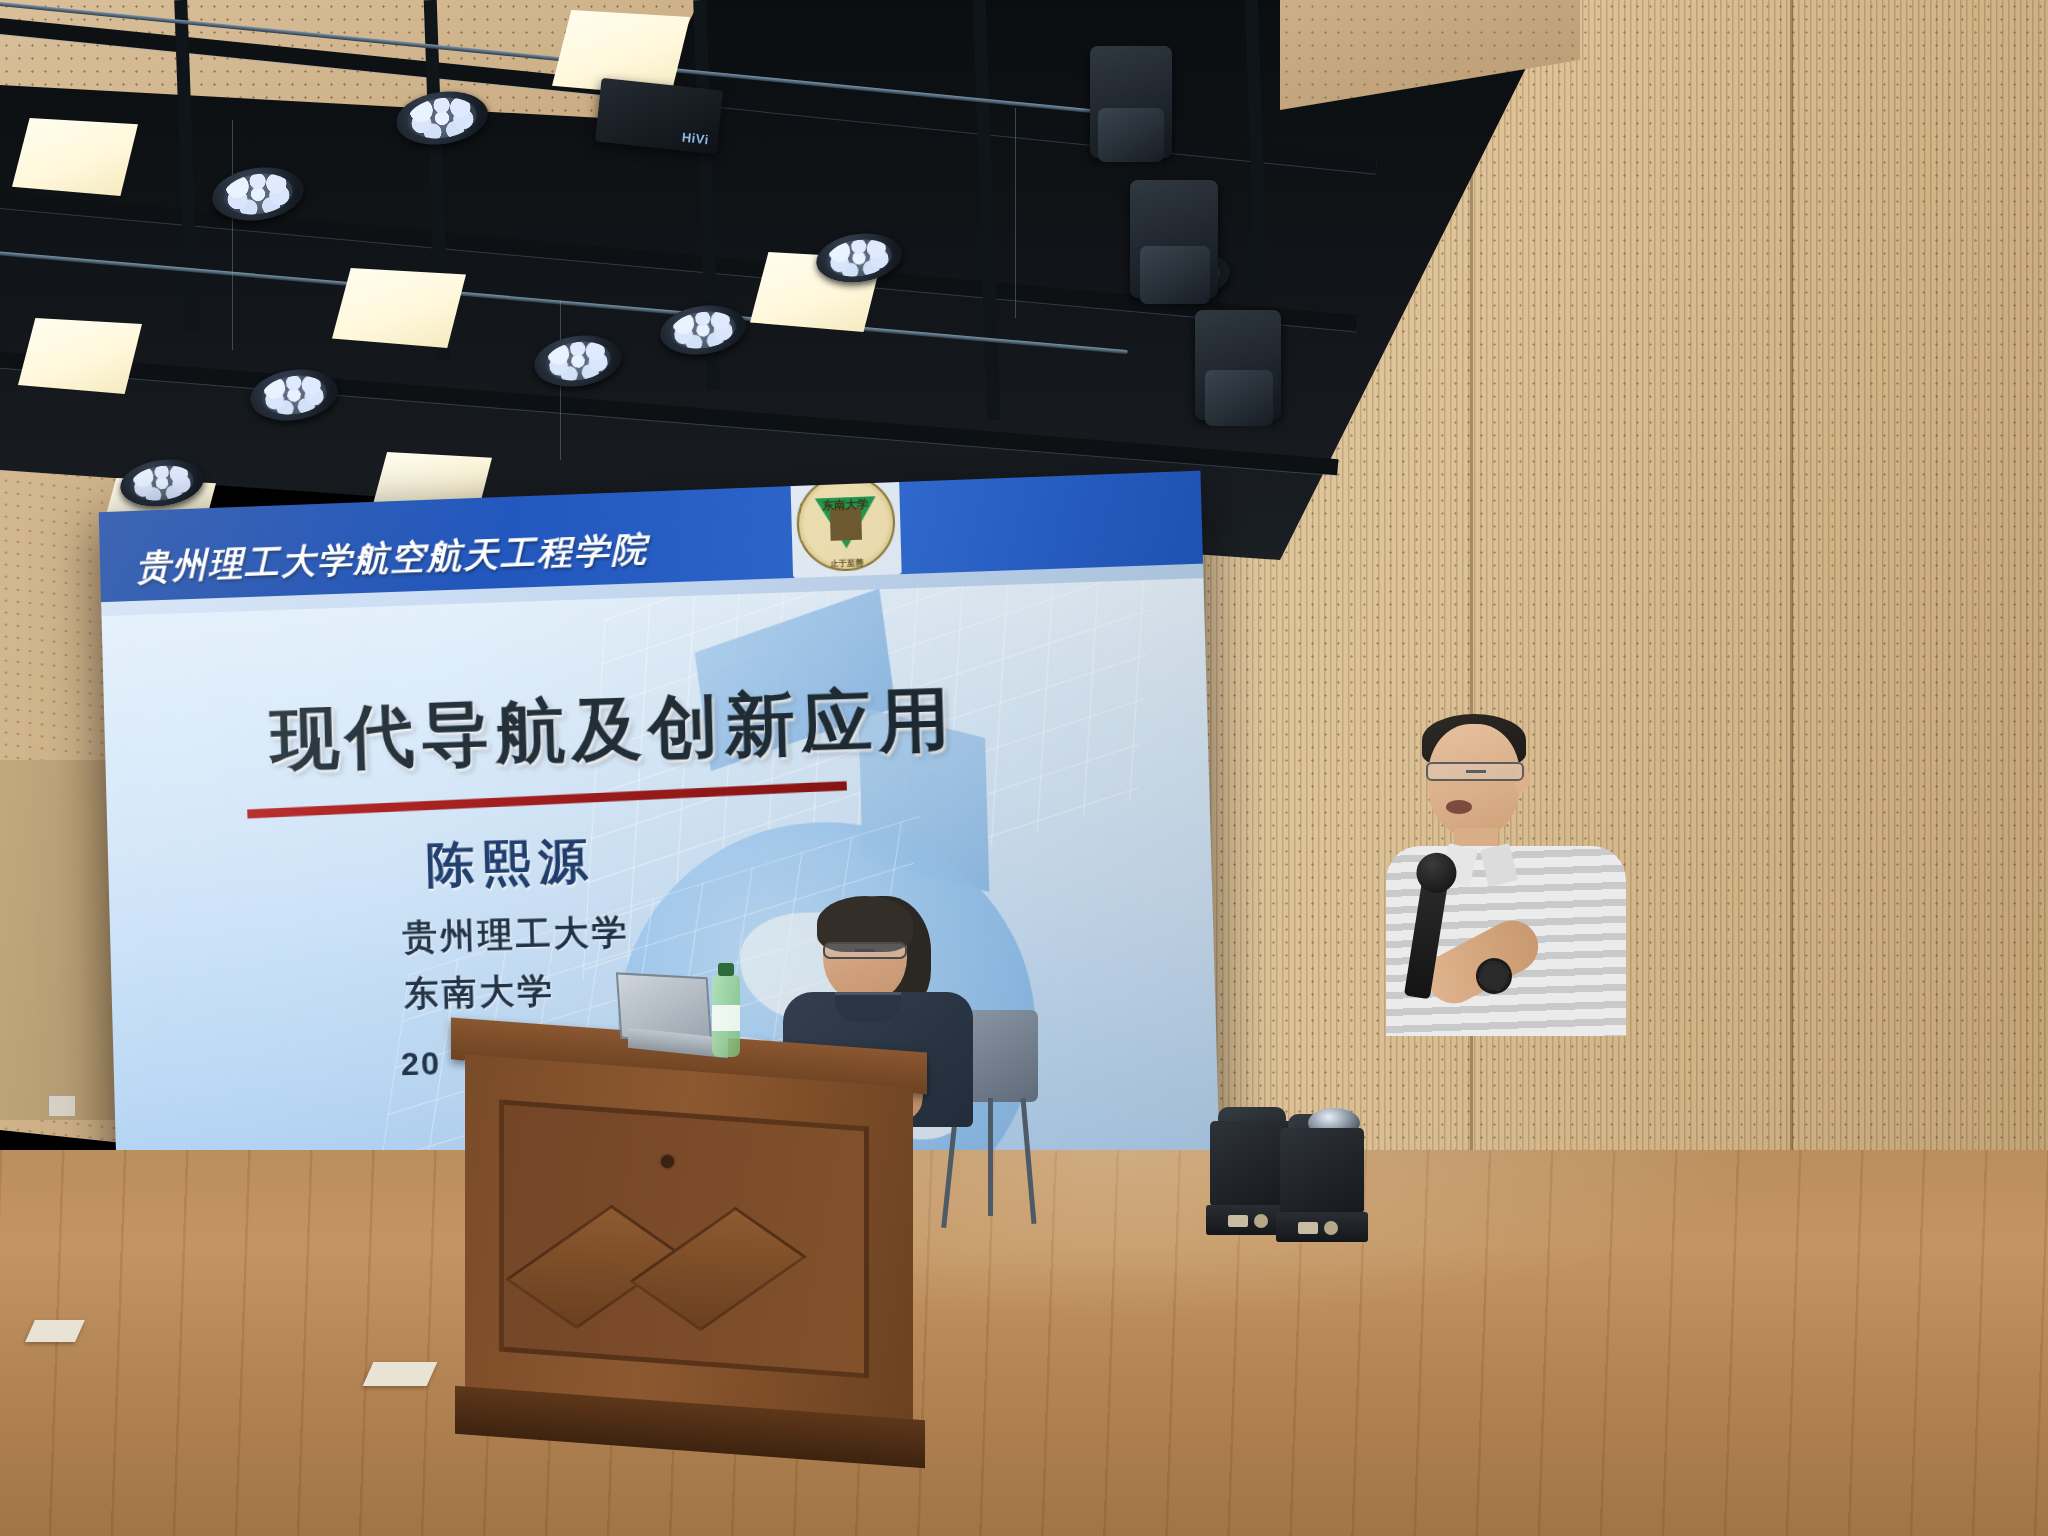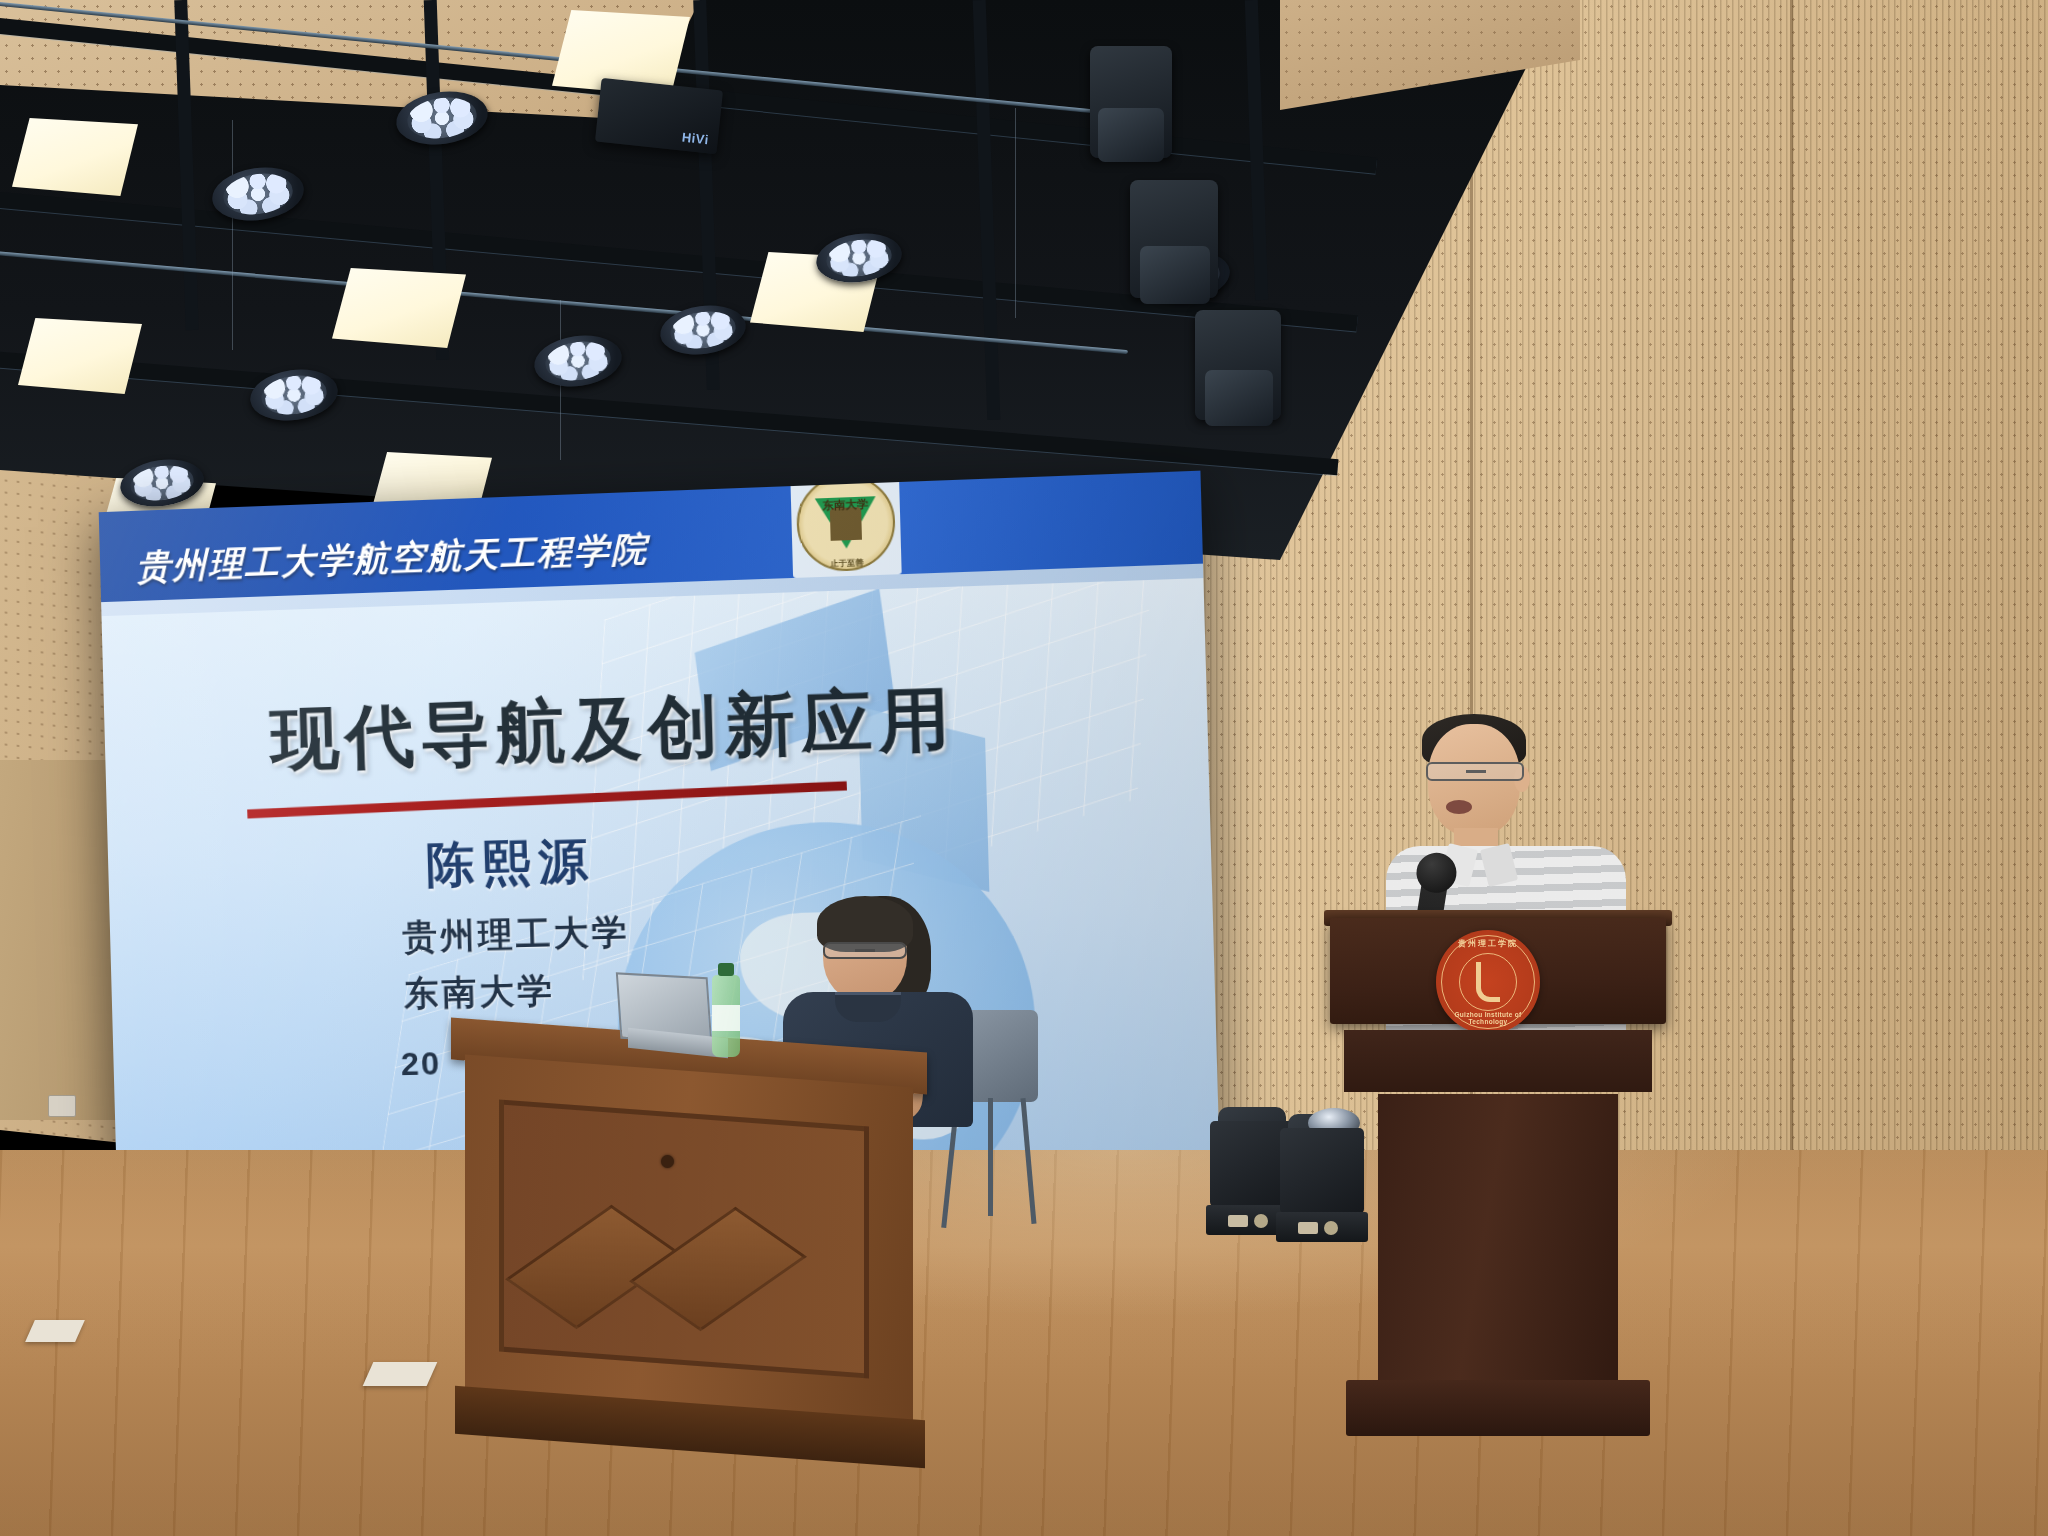--- a/index.html
+++ b/index.html
@@ -739,34 +739,20 @@
     <div class="shirt"></div>
     <div class="collarL"></div>
     <div class="collarR"></div>
     <div class="forearm"></div>
     <div class="watch"></div>
   </div>
   <div class="mic">
       <div class="ball"></div>
     </div>
 
-  <div class="podium">
-    <div class="lip"></div>
-    <div class="desk"></div>
-    <div class="podium-logo">
-      <div class="r1"></div>
-      <div class="cn">贵州理工学院</div>
-      <div class="r2"></div>
-      <div class="mark"></div>
-      <div class="en">Guizhou Institute of Technology</div>
-    </div>
-    <div class="mid"></div>
-    <div class="column"></div>
-    <div class="foot"></div>
-  </div>
 
   <div class="mover" style="left:1206px; top:1095px;">
     <div class="head"></div>
       <div class="slot"></div>
       <div class="warm"></div>
     <div class="yoke"></div>
       <div class="base"></div>
       <div class="disp"></div>
       <div class="knobs"></div>
   </div>

